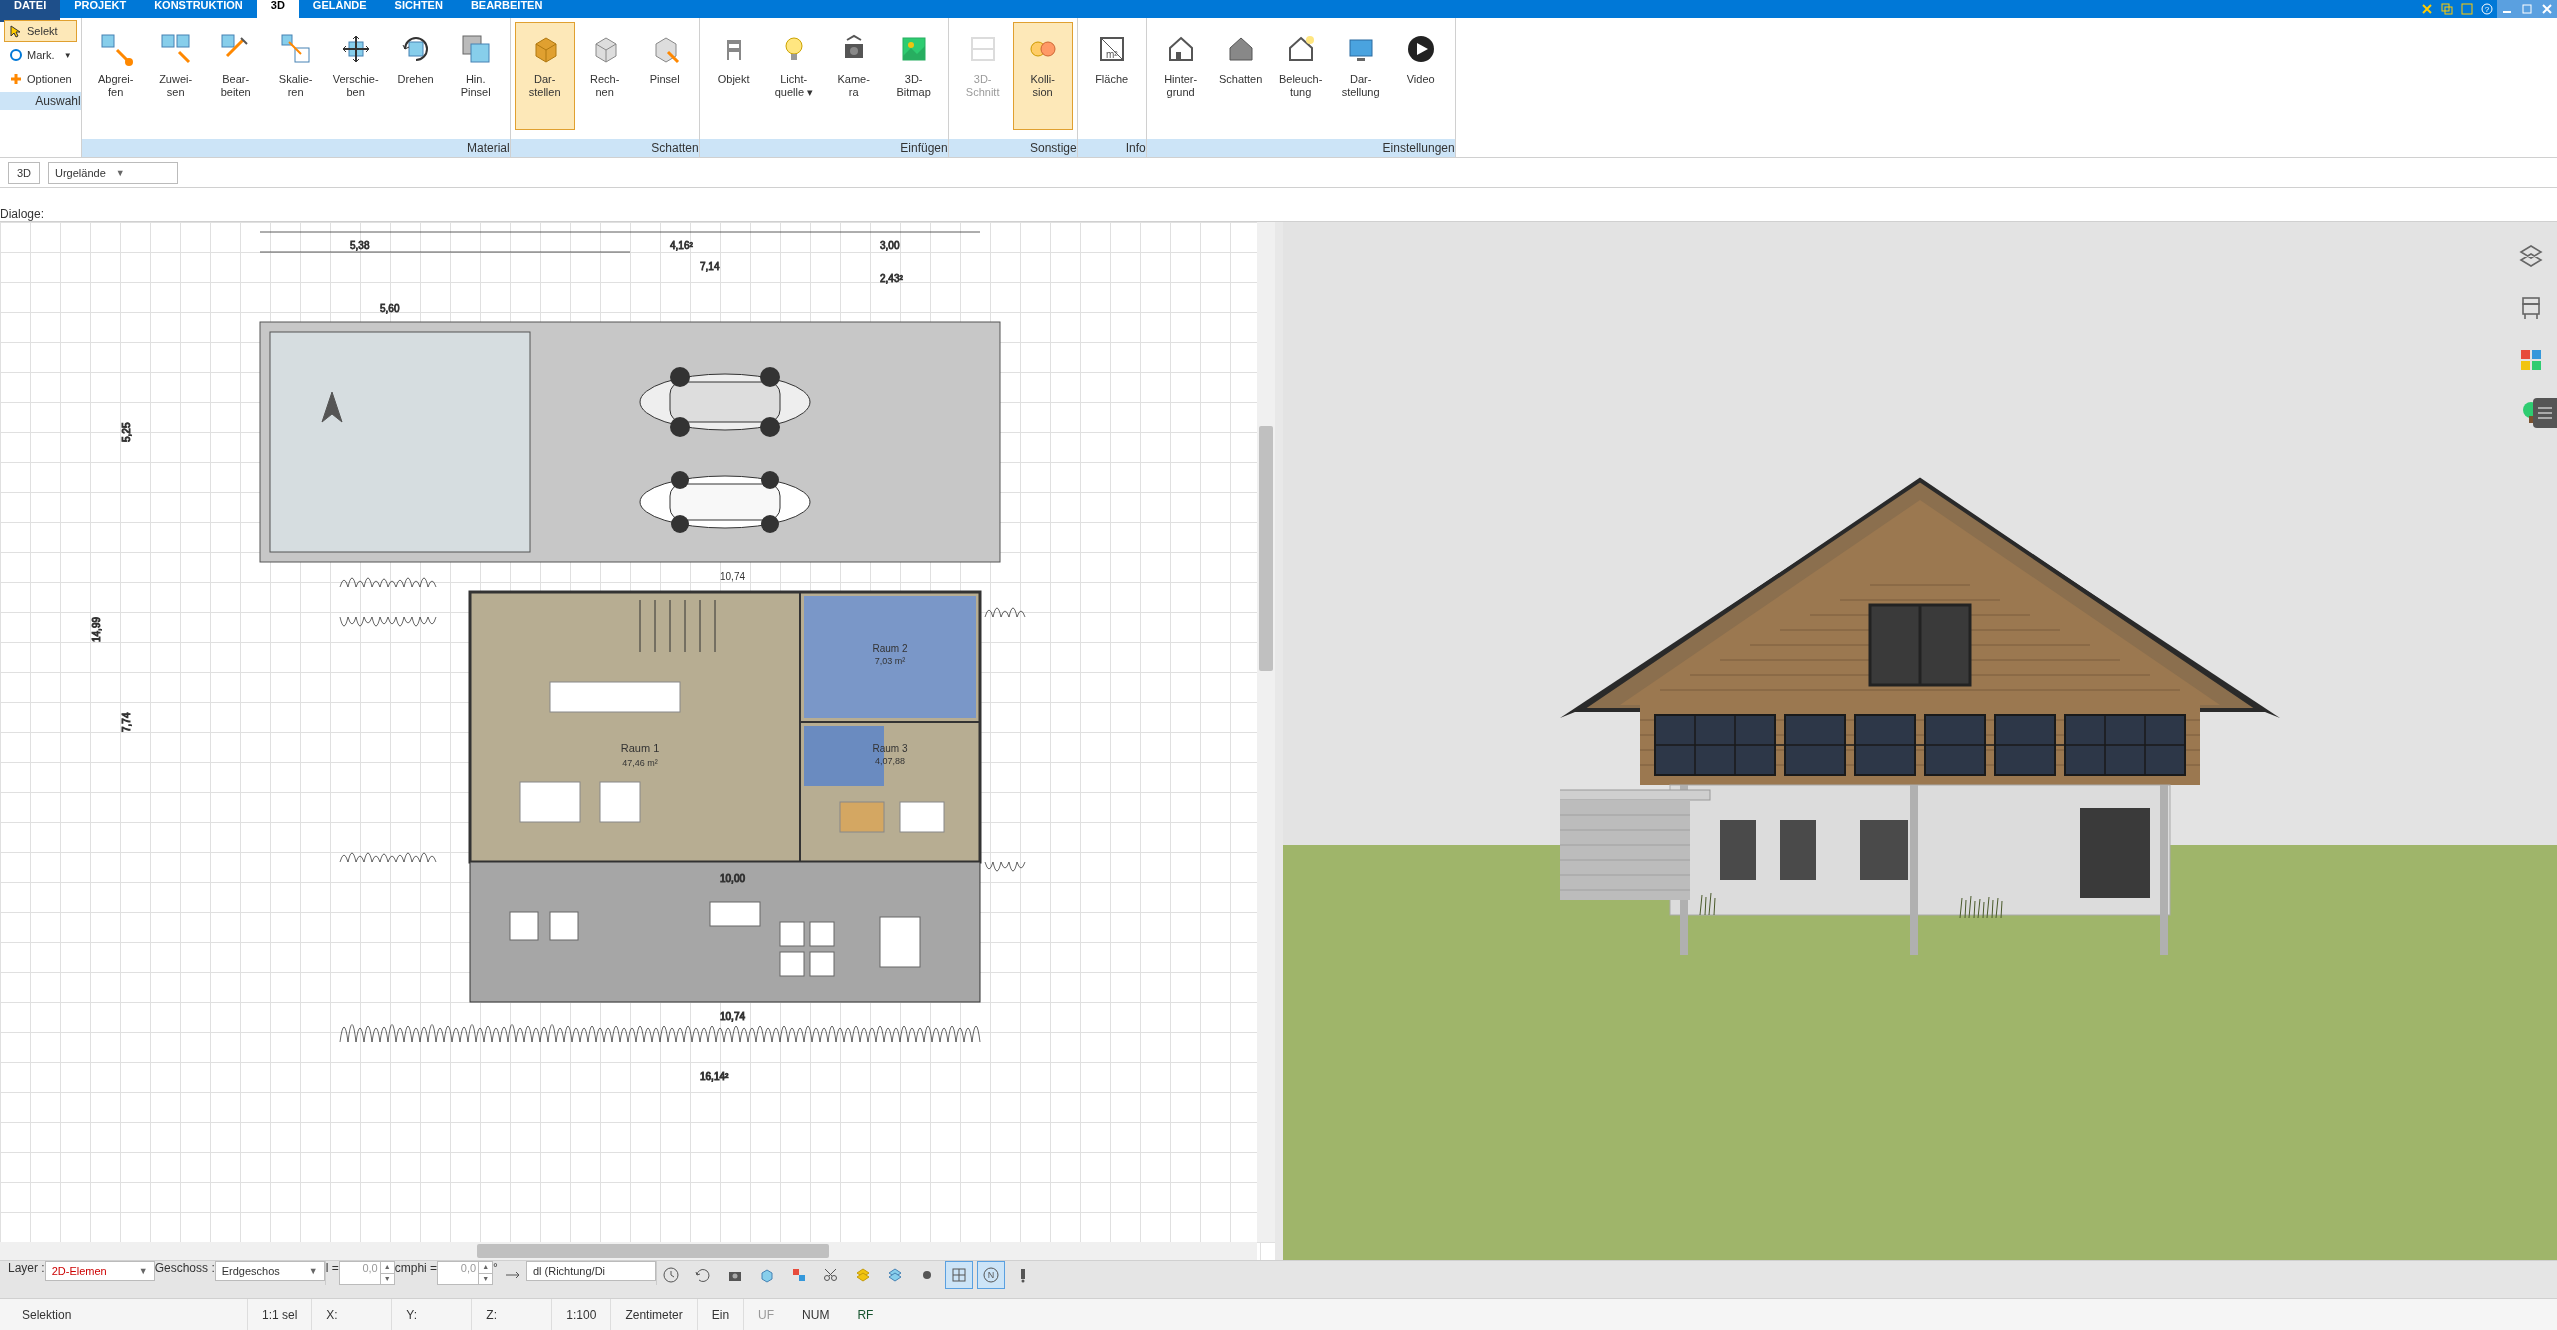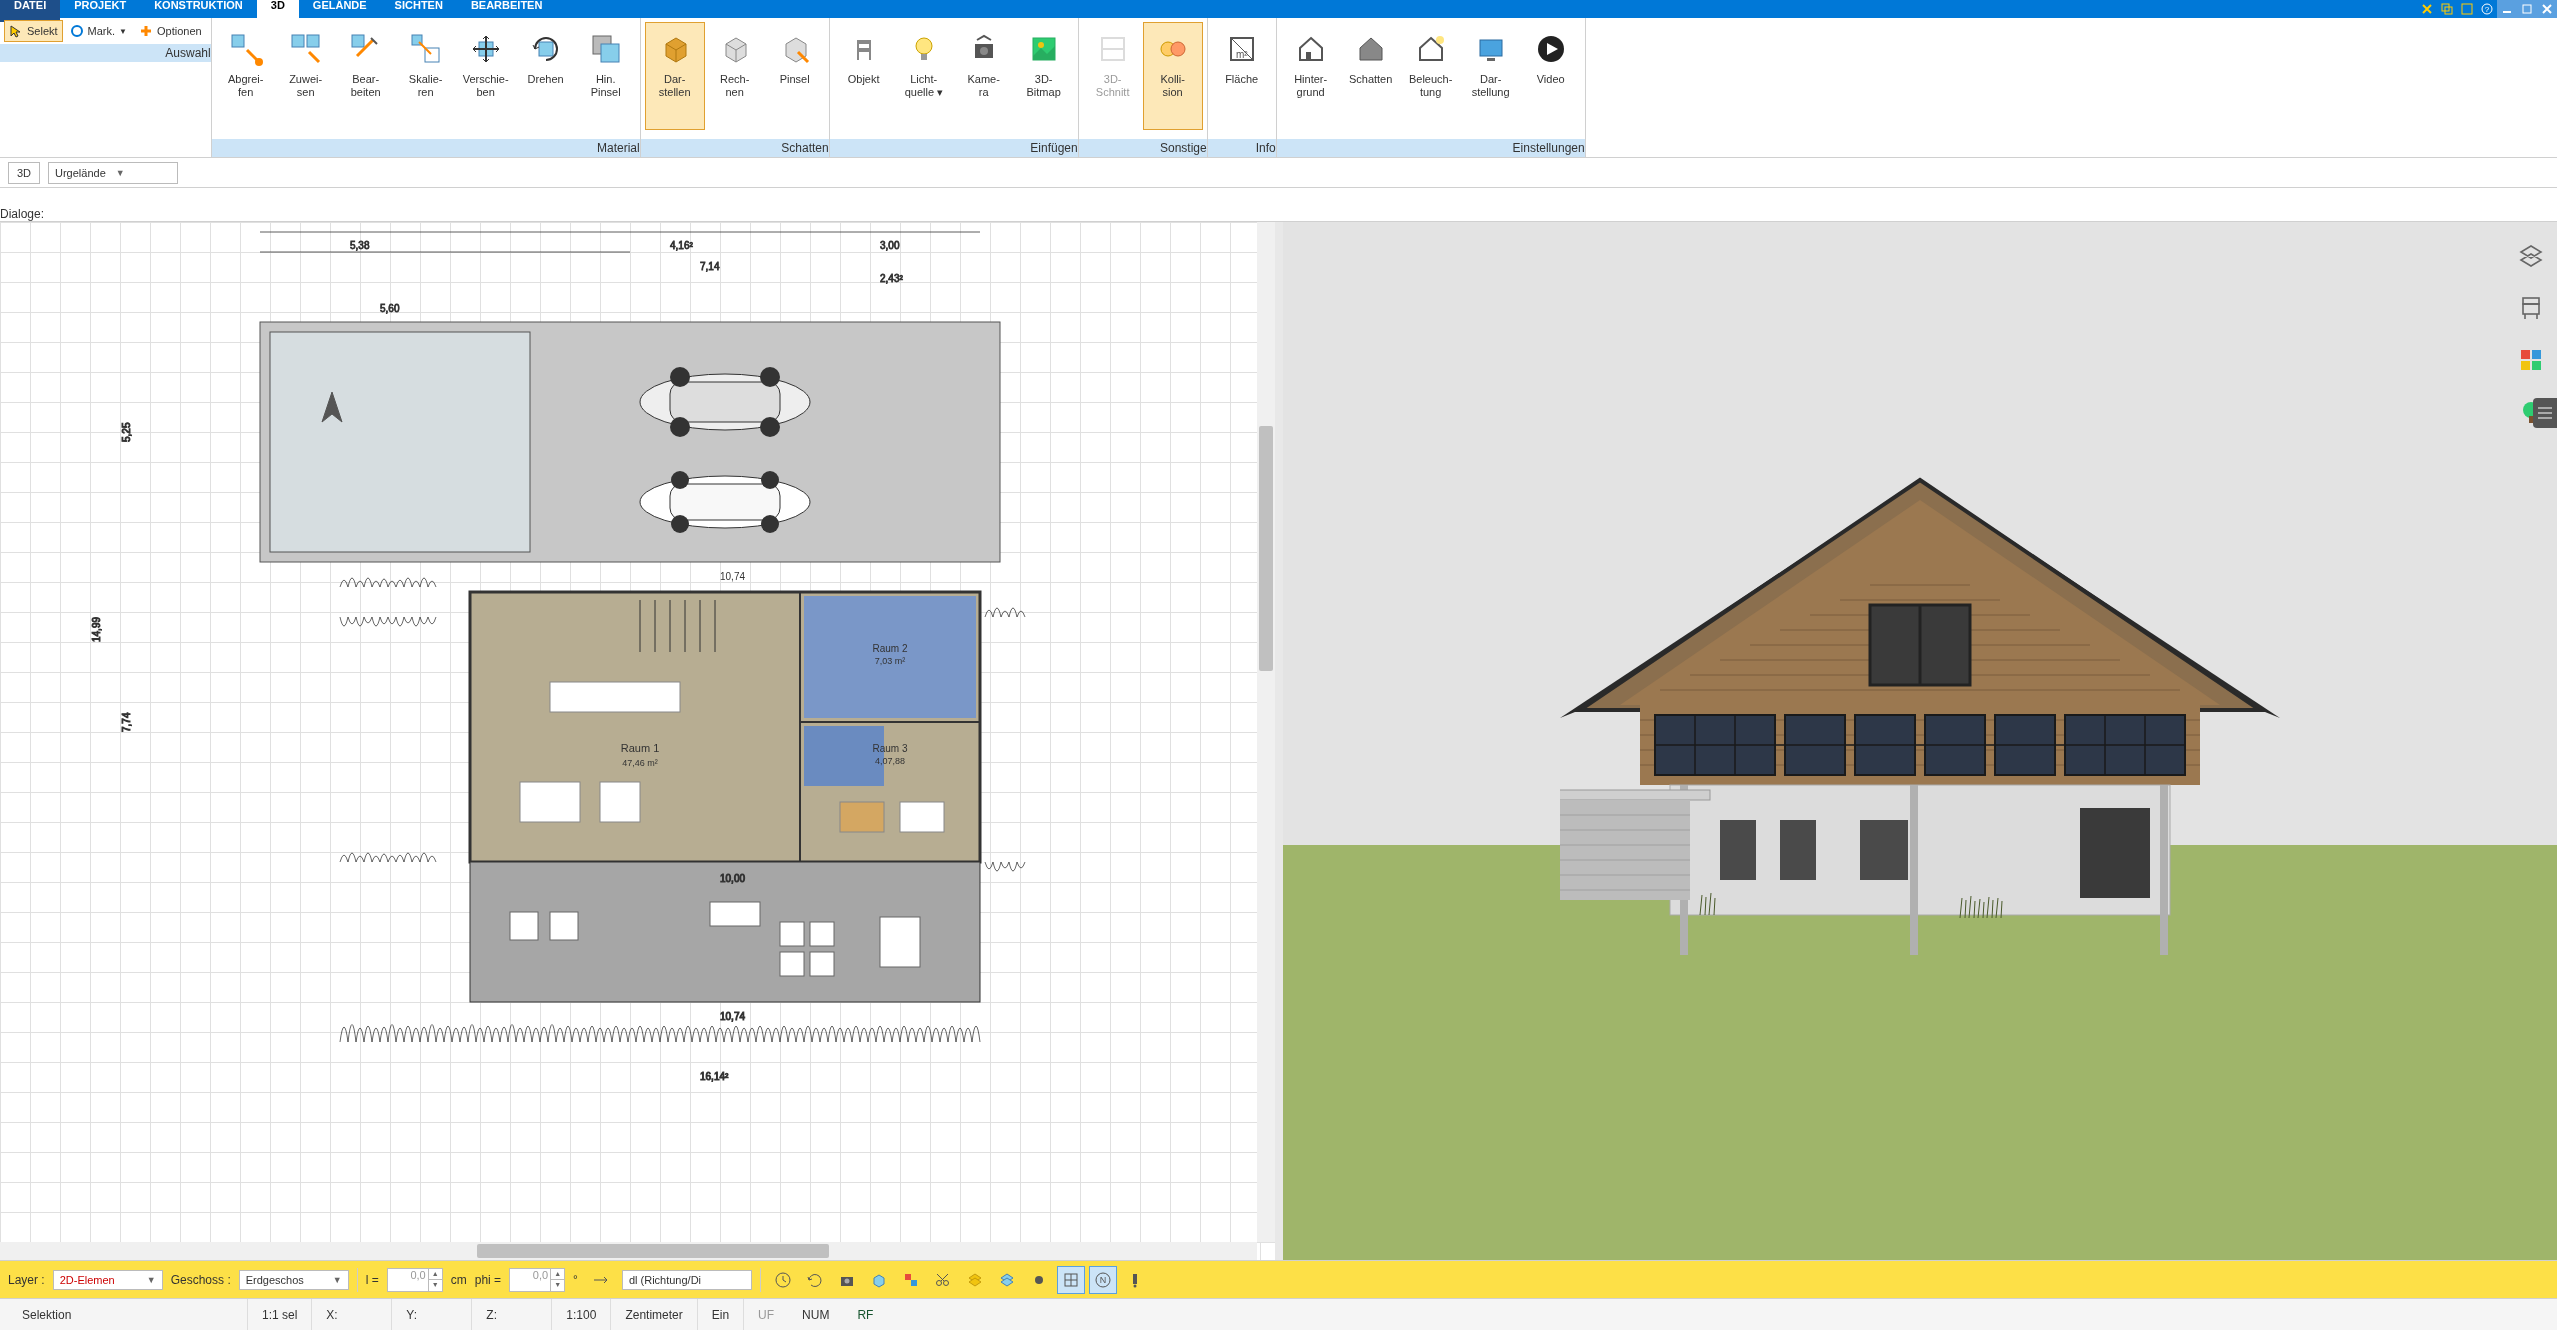--- a/index.html
+++ b/index.html
@@ -17,21 +17,21 @@
 
 .ribbon { height: 140px; background: #fff; border-bottom: 1px solid #d0d0d0; display: flex; flex-direction: column; }
 .ribbon-content { flex: 1; display: flex; }
 .ribbon-group { border-right: 1px solid #d0d0d0; display: flex; flex-direction: column; }
 .ribbon-buttons { flex: 1; display: flex; align-items: flex-start; padding: 4px 4px 0 4px; }
 .ribbon-group-label { height: 18px; background: #cce4f7; text-align: right; line-height: 18px; font-size: 12px; }
 .big-btn { width: 60px; height: 108px; display: flex; flex-direction: column; align-items: center; padding-top: 8px; cursor: pointer; border: 1px solid transparent; }
 .big-btn.active { background: #fde8b8; border: 1px solid #e0a030; }
 .big-btn .icon-box { width: 36px; height: 36px; display: flex; align-items: center; justify-content: center; margin-bottom: 6px; }
 .big-btn .btn-label { text-align: center; font-size: 11px; line-height: 13px; white-space: pre-line; }
-.small-stack { display: flex; flex-direction: row; gap: 2px; padding: 2px 4px; }
+.small-stack { display: flex; flex-direction: column; gap: 2px; padding: 2px 4px; }
 .small-btn { height: 22px; display: flex; align-items: center; padding: 0 4px; cursor: pointer; background: #fde8b8; border: 1px solid #e0a030; gap: 4px; }
 .small-btn.plain { background: transparent; border-color: transparent; }
 .small-btn .sicon { width: 14px; height: 14px; }
 .small-btn .dd { margin-left: auto; font-size: 8px; }
 
 
 .sec-bar { height: 30px; border-bottom: 1px solid #d0d0d0; display: flex; align-items: center; padding: 0 8px; gap: 8px; }
 .sel3d { height: 22px; border: 1px solid #bbb; padding: 0 6px; display: flex; align-items: center; background: #fff; }
 .sel3d .dd { margin-left: 10px; font-size: 9px; color: #666; }
 .dialog-bar { height: 34px; border-bottom: 1px solid #d0d0d0; display: flex; align-items: flex-end; padding: 0 0; font-size: 12px; }
@@ -51,21 +51,21 @@
 .ground { position: absolute; left: 0; right: 0; bottom: 0; height: 40%; background: #9fb56a; }
 .house { position: absolute; left: 50%; top: 48%; transform: translate(-50%, -50%); width: 720px; height: 560px; }
 
 
 .side-panel { position: absolute; right: 0; top: 222px; width: 52px; display: flex; flex-direction: column; align-items: center; gap: 16px; padding-top: 16px; }
 .side-btn { width: 36px; height: 36px; display: flex; align-items: center; justify-content: center; cursor: pointer; }
 .side-handle { position: absolute; right: 0; top: 398px; width: 24px; height: 30px; background: #555; border-radius: 4px 0 0 4px; cursor: pointer; display:flex;flex-direction:column;justify-content:center;gap:3px;padding:0 5px;}
 .side-handle div{height:2px;background:#aaa;}
 
 
-.bottom-bar { position: absolute; left: 0; right: 0; bottom: 32px; height: 38px; border-top: 1px solid #d0d0d0; display: flex; align-items: center; padding: 0 8px; gap: 8px; background: #fde047; }
+.bottom-bar { position: absolute; left: 0; right: 0; bottom: 32px; height: 38px; border-top: 1px solid #d0d0d0; display: flex; align-items: flex-start; padding: 0 8px; background: #e5e5e5; }
 .bb-label { font-size: 12px; }
 .bb-select { height: 20px; border: 1px solid #bbb; padding: 0 6px; display: flex; align-items: center; background: #fff; min-width: 110px; }
 .bb-select .dd { margin-left: auto; font-size: 9px; color: #666; }
 .bb-input { height: 24px; width: 56px; border: 1px solid #bbb; background: #fff; text-align: right; padding: 0 16px 0 4px; position: relative; color: #999; }
 .bb-spin { position: absolute; right: 0; top: 0; bottom: 0; width: 14px; display: flex; flex-direction: column; }
 .bb-spin div { flex: 1; border-left: 1px solid #bbb; font-size: 7px; text-align: center; line-height: 10px; color: #666; }
 .bb-spin div:first-child { border-bottom: 1px solid #bbb; }
 .bb-iconbtn { width: 28px; height: 28px; display: flex; align-items: center; justify-content: center; cursor: pointer; border: 1px solid transparent; }
 .bb-iconbtn.active { background: #cce4f7; border-color: #5aa0e0; }
 .bb-sep { width: 1px; height: 24px; background: #ccc; }

